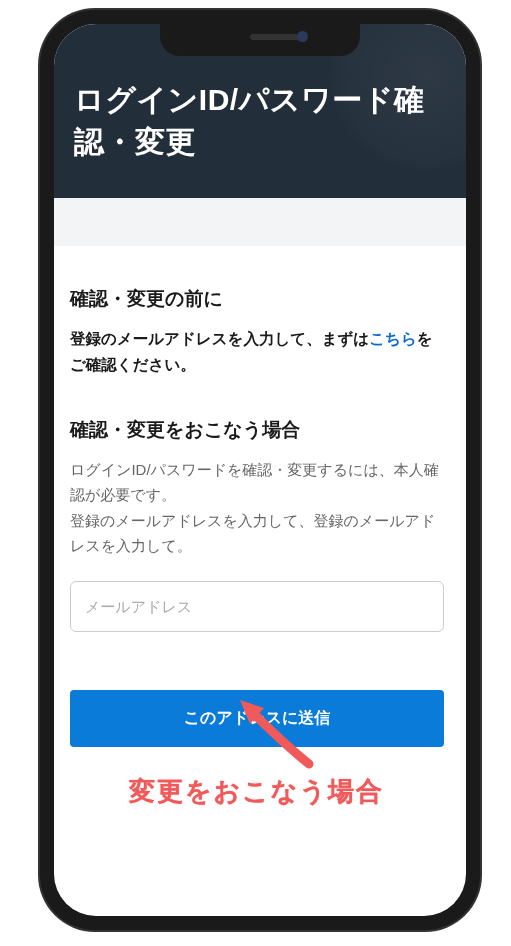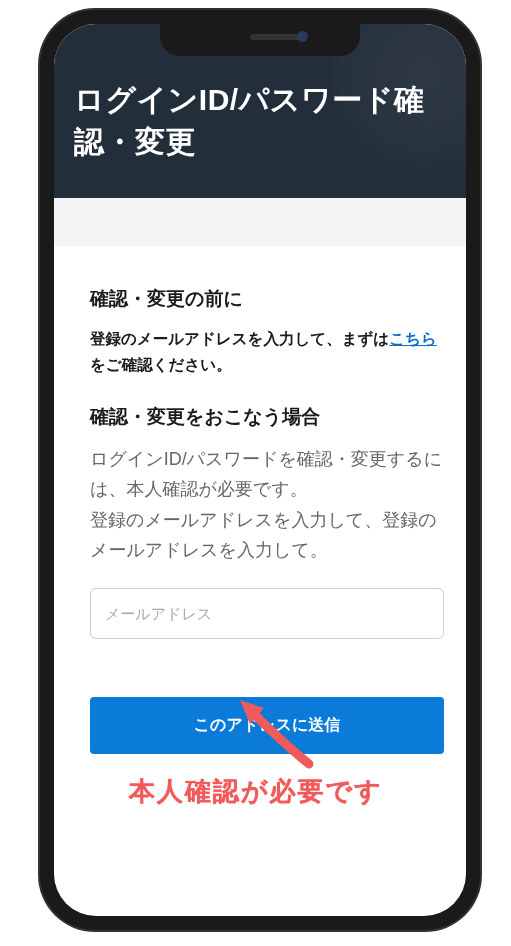--- a/index.html
+++ b/index.html
@@ -82,47 +82,46 @@
       font-size: 30px;
       font-weight: 700;
       line-height: 1.4;
       letter-spacing: 0.5px;
     }
     .gray-band {
       height: 48px;
       background: #f2f4f6;
     }
     .content {
-      padding: 40px 22px 20px 36px;
+      padding: 40px 22px 20px 16px;
       background: #fff;
     }
     .section-title {
       font-size: 19px;
       font-weight: 700;
       color: #1a1a1a;
       margin-bottom: 14px;
     }
     .text-normal {
       font-size: 15.5px;
       font-weight: 600;
       color: #1a1a1a;
       line-height: 1.7;
     }
     .text-muted {
-      font-size: 18px;
+      font-size: 15px;
       color: #666;
       line-height: 1.7;
       font-weight: 400;
     }
     .link {
       color: #0a6ecc;
-      text-decoration: underline;
       cursor: pointer;
     }
-    .section2 { margin-top: 25px; }
+    .section2 { margin-top: 38px; }
     .email-input {
       width: 100%;
       margin-top: 22px;
       padding: 16px 14px;
       font-size: 15px;
       border: 1px solid #ccc;
       border-radius: 6px;
       color: #ec4899;
     }
     .email-input::placeholder { color: #aaa; }
@@ -195,16 +194,16 @@
     <svg class="annotation-arrow" width="90" height="80">
       <defs>
         <marker id="arrowhead" markerWidth="8" markerHeight="8" refX="3" refY="3" orient="auto">
           <polygon points="0 0, 7 3, 0 6" fill="#f05a5a"></polygon>
         </marker>
       </defs>
       <path d="M 75 70 Q 50 50 18 18" stroke="#f05a5a" stroke-width="9" fill="none" stroke-linecap="round"></path>
       <polygon points="6,6 30,14 16,30" fill="#f05a5a"></polygon>
     </svg>
 
-    <div class="annotation-text">本人確認が必要です</div>
+    <div class="annotation-text">変更をおこなう場合</div>
 
   </div>
 </div>
 
 </body></html>

